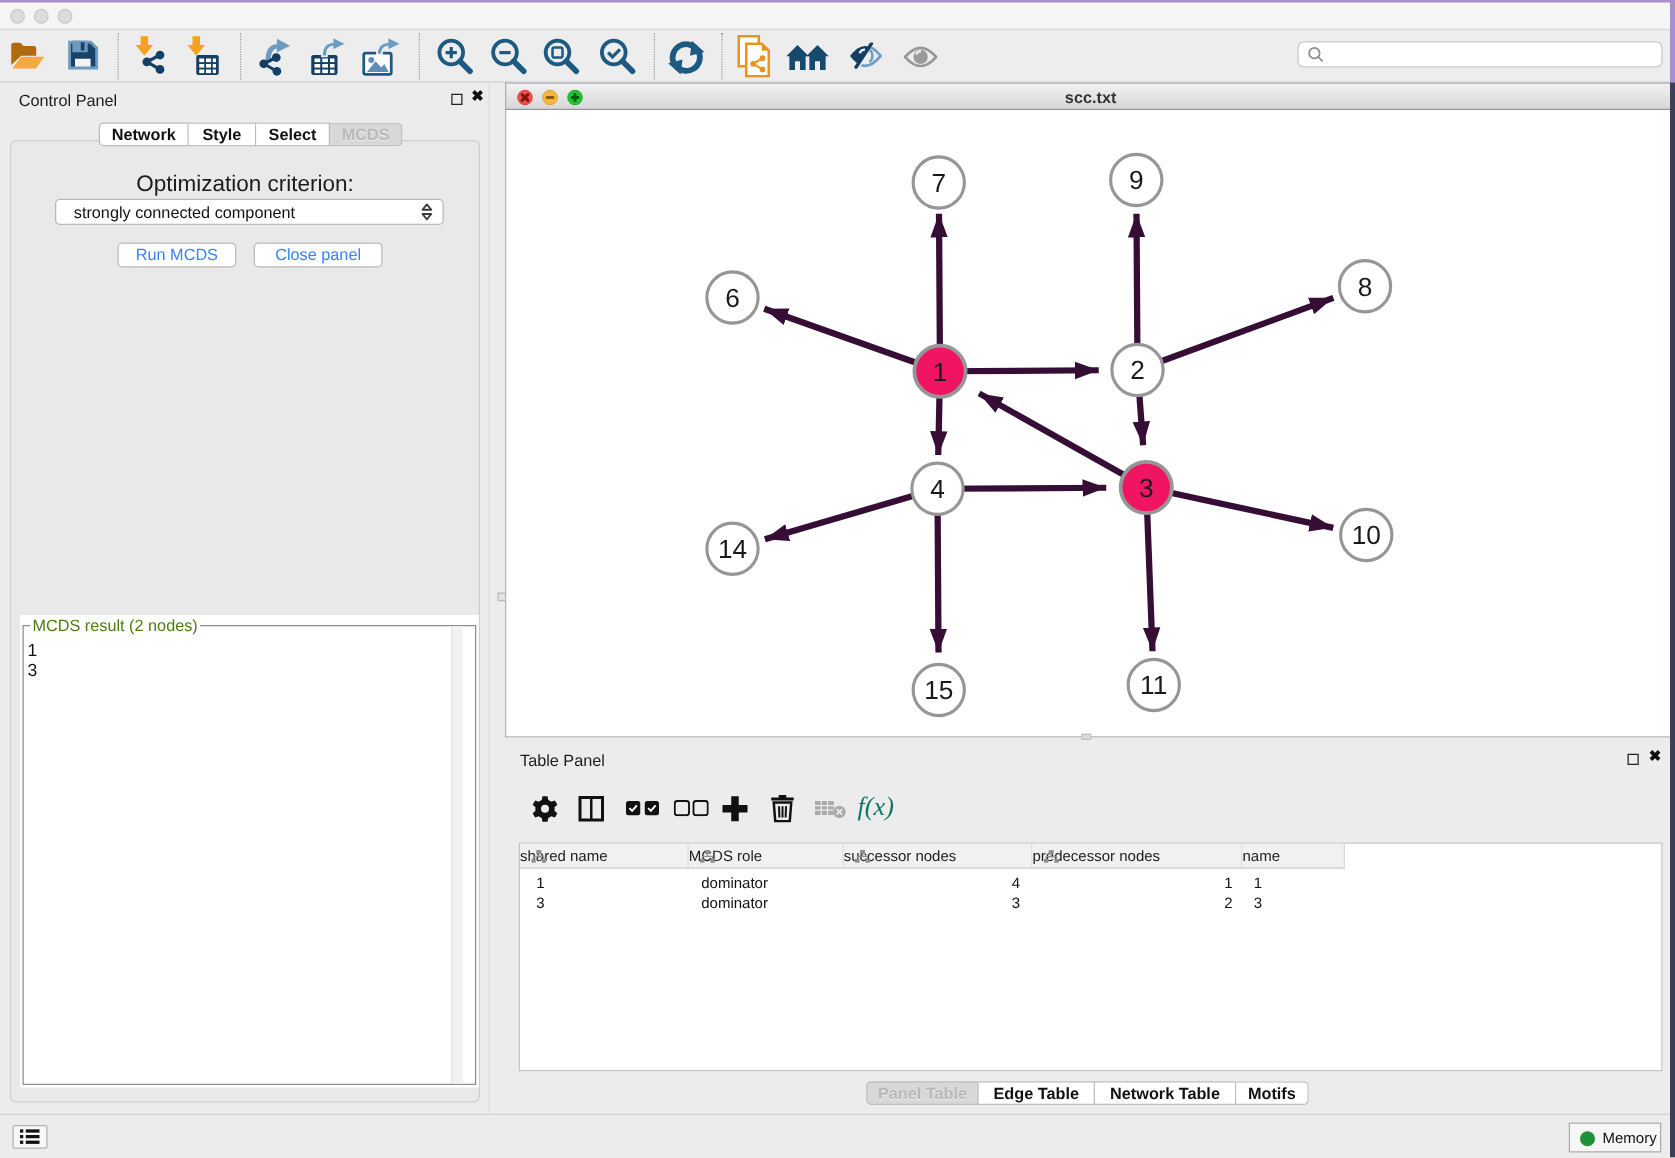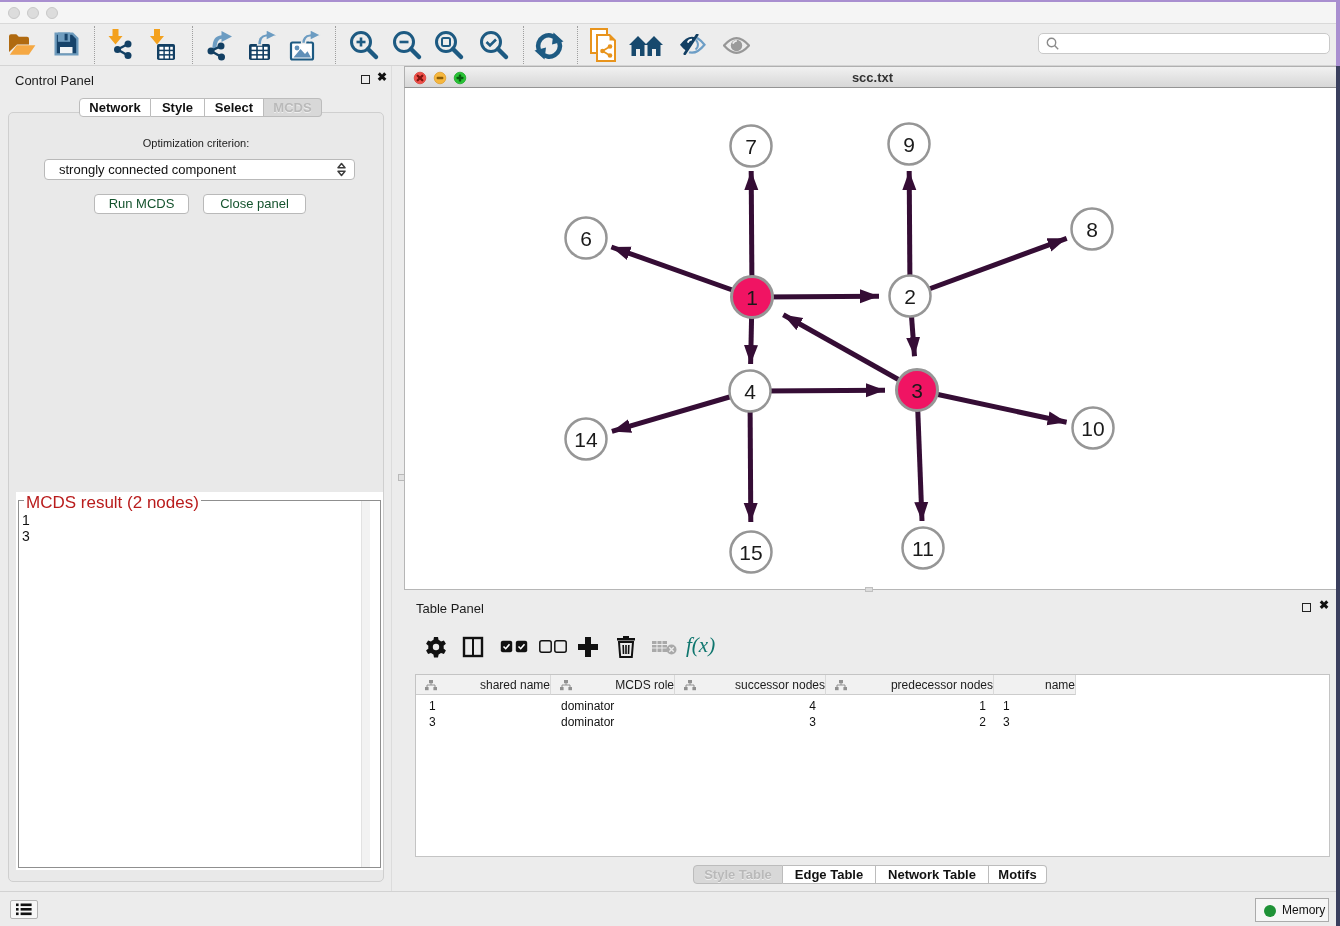--- a/index.html
+++ b/index.html
@@ -16,44 +16,44 @@
 .tsep { position:absolute; top:2px; height:38px; width:0; border-left:1px dotted #9f9f9f; }
 #searchbox { position:absolute; left:1038px; top:9px; width:292px; height:21px; background:#fff; border:1px solid #c9c9c9; border-radius:5px; }
 
 
 #ctrlheader { left:0; top:66px; width:392px; height:28px; }
 #ctrlheader .t { position:absolute; left:15px; top:7px; font-size:13px; color:#1c1c1c; }
 #ctrltabs { left:79px; top:98px; width:243px; height:19px; }
 .seg { position:absolute; top:0; height:19px; border:1px solid #bcbcbc; background:#fff; font-size:13px; font-weight:bold; color:#111; text-align:center; line-height:18px; }
 .seg.dis { background:#d8d8d8; color:#b9b9b9; text-shadow:0 1px 0 #efefef; }
 #mcdspanel { left:8px; top:112px; width:376px; height:770px; background:#e9e9e9; border:1px solid #cfcfcf; border-radius:5px; }
-#optlabel { left:0px; top:137px; width:392px; text-align:center; font-size:11px; color:#1c1c1c; }
+#optlabel { left:0px; top:137px; width:392px; text-align:center; font-size:18px; color:#1c1c1c; }
 #dropdown { left:44px; top:159px; width:311px; height:21px; background:#fff; border:1px solid #b9b9b9; border-radius:4px; font-size:13px; color:#111; line-height:19px; padding-left:14px; }
-.btn { position:absolute; height:20px; background:#fff; border:1px solid #b9b9b9; border-radius:4px; font-size:13px; color:#14532d; text-align:center; line-height:18px; }
+.btn { position:absolute; height:20px; background:#fff; border:1px solid #b9b9b9; border-radius:4px; font-size:13px; color:#3b82f6; text-align:center; line-height:18px; }
 #groupbox { left:16px; top:492px; width:367px; height:378px; background:#fff; }
 #groupborder { left:18px; top:500px; width:363px; height:368px; border:1px solid #8f8f8f; }
-#grouplabel { left:24px; top:493px; background:#fff; padding:0 2px; font-size:17px; color:#b91c1c; }
+#grouplabel { left:24px; top:493px; background:#fff; padding:0 2px; font-size:13px; color:#4d7c0f; }
 #mcdslist { left:22px; top:512px; font-size:14px; color:#111; line-height:16px; }
 #mcdsscroll { left:361px; top:501px; width:9px; height:366px; background:#f2f2f2; border-left:1px solid #e2e2e2; }
 
 
 #vgrip { left:398px; top:474px; width:7px; height:7px; background:#e2e2e2; border:1px solid #b9b9b9; }
 
 
 #ctrlboundary { left:391px; top:66px; width:1px; height:825px; background:#dcdcdc; }
 #nettitle { left:404px; top:66px; width:936px; height:22px; background:linear-gradient(#f1f1f1,#d7d7d7); border:1px solid #b0b0b0; border-bottom:1px solid #949494; border-right:none; }
 #nettitle .t { position:absolute; top:3px; left:0; width:100%; text-align:center; font-size:13px; font-weight:bold; color:#333; }
 #netcanvas { left:404px; top:88px; width:936px; height:502px; background:#fff; border-left:1px solid #b6b6b6; border-bottom:1px solid #b6b6b6; }
 #netgrip { left:865px; top:587px; width:8px; height:5px; background:#dcdcdc; border:1px solid #c0c0c0; }
 
 
 #tablepanel { left:404px; top:592px; width:936px; height:299px; background:#ececec; }
 #tptitle { position:absolute; left:12px; top:9px; font-size:13px; color:#1c1c1c; }
 #tpwhite { position:absolute; left:11px; top:82px; width:915px; height:183px; background:#fff; border:1px solid #c4c4c4; }
-.th { position:absolute; top:0; height:20px; background:#f1f1f1; border-right:1px solid #d9d9d9; border-bottom:1px solid #cccccc; font-size:12px; color:#1c1c1c; text-align:right; line-height:20px; }
+.th { position:absolute; top:0; height:20px; background:#f1f1f1; border-right:1px solid #d9d9d9; border-bottom:1px solid #cccccc; font-size:12px; color:#1c1c1c; text-align:left; line-height:20px; }
 .td { position:absolute; font-size:12px; color:#111; }
 #bottomtabs { position:absolute; left:289px; top:273px; height:20px; }
 
 
 #statusbar { left:0; top:891px; width:1340px; height:35px; background:#ececec; border-top:1px solid #d2d2d2; }
 #listbtn { position:absolute; left:10px; top:8px; width:28px; height:19px; background:#f7f7f7; border:1px solid #b3b3b3; border-radius:2px; }
 #membtn { position:absolute; left:1255px; top:6px; width:74px; height:24px; background:#f6f6f6; border:1px solid #ababab; font-size:12px; color:#111; }
 #rightedge1 { left:1336px; top:0; width:4px; height:66px; background:#a98fd0; }
 #rightedge2 { left:1336px; top:66px; width:4px; height:860px; background:#3a3f5e; }
 </style>
@@ -410,21 +410,21 @@
     <div class="td" style="left:259px; width:141px; top:24px; text-align:right;">4</div>
     <div class="td" style="left:410px; width:160px; top:24px; text-align:right;">1</div>
     <div class="td" style="left:587px; top:24px;">1</div>
     <div class="td" style="left:13px; top:40px;">3</div>
     <div class="td" style="left:145px; top:40px;">dominator</div>
     <div class="td" style="left:259px; width:141px; top:40px; text-align:right;">3</div>
     <div class="td" style="left:410px; width:160px; top:40px; text-align:right;">2</div>
     <div class="td" style="left:587px; top:40px;">3</div>
   </div>
   <div id="bottomtabs">
-    <div class="seg dis" style="left:0; width:90px; border-radius:4px 0 0 4px;">Style Table</div>
+    <div class="seg dis" style="left:0; width:90px; border-radius:4px 0 0 4px;">Panel Table</div>
     <div class="seg" style="left:90px; width:93px; border-left:none;">Edge Table</div>
     <div class="seg" style="left:183px; width:113px; border-left:none;">Network Table</div>
     <div class="seg" style="left:296px; width:58px; border-left:none; border-radius:0 4px 4px 0;">Motifs</div>
   </div>
 </div>
 
 <div class="abs" id="statusbar">
   <div id="listbtn">
       <svg width="16" height="13" style="position:absolute;left:5px;top:2px;" viewBox="0 0 16 13">
         <g fill="#111">

